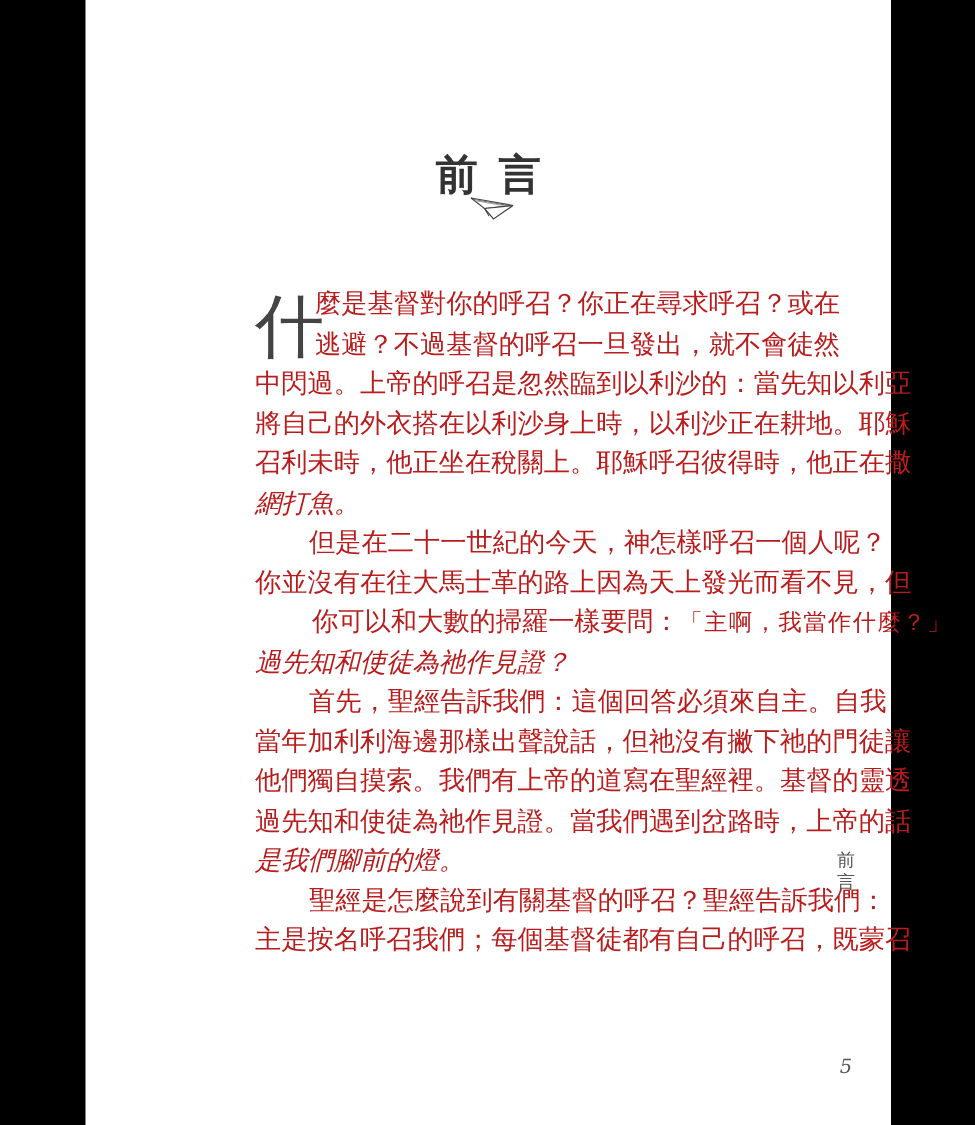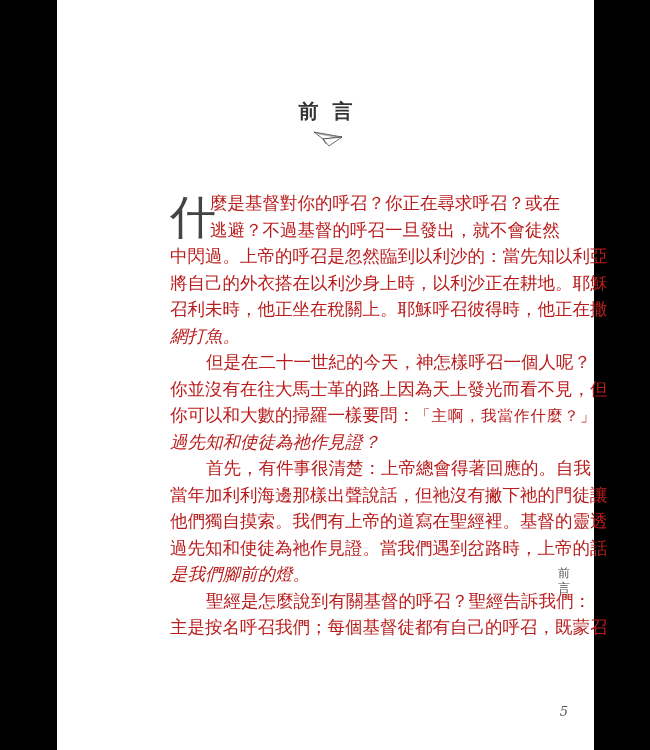--- a/index.html
+++ b/index.html
@@ -1,20 +1,20 @@
 <!DOCTYPE html>
 <html><head>
 <meta charset="utf-8">
 <style>
   html, body { margin:0; padding:0; }
   body { width:650px; height:750px; background:#000; position:relative; overflow:hidden;
          font-family:"DejaVu Serif","Liberation Serif",serif; }
   .page { position:absolute; left:57px; top:0; width:537px; height:750px; background:#fff; }
   .title { position:absolute; left:0; width:537px; top:98px; text-align:center;
-           font-size:20px; font-weight:bold; letter-spacing:14px; color:#333; padding-left:14px; box-sizing:border-box; }
+           font-size:28px; font-weight:bold; letter-spacing:14px; color:#333; padding-left:14px; box-sizing:border-box; }
   .plane { position:absolute; left:256px; top:130px; width:30px; height:18px; }
   .body-text { position:absolute; left:113px; top:190px; width:345px; color:#b91c1c; font-size:17.5px; }
   .line { height:26.5px; line-height:26.5px; white-space:nowrap; text-align:justify; text-align-last:justify; }
   .line.last { text-align-last:left;font-style:italic; }
   .line.indent-drop { padding-left:40px; }
   .line.indent { padding-left:36px; }
   .dropcap { position:absolute; left:113px; top:192px; font-size:46px; line-height:50px; color:#444; font-weight:normal; }
   .quote { font-family:"DejaVu Sans Mono","Liberation Mono",monospace; font-size:15.5px; letter-spacing:1px; }
   .running-head { position:absolute; left:497px; top:566px; width:20px; font-size:12px; line-height:15px;
                   color:#555; text-align:center; }
@@ -42,26 +42,26 @@
 
     <div class="line indent-drop">麼是基督對你的呼召？你正在尋求呼召？或在</div>
     <div class="line indent-drop">逃避？不過基督的呼召一旦發出，就不會徒然</div>
     <div class="line">中閃過。上帝的呼召是忽然臨到以利沙的：當先知以利亞</div>
     <div class="line">將自己的外衣搭在以利沙身上時，以利沙正在耕地。耶穌</div>
     <div class="line">召利未時，他正坐在稅關上。耶穌呼召彼得時，他正在撒</div>
     <div class="line last">網打魚。</div>
 
     <div class="line indent">但是在二十一世紀的今天，神怎樣呼召一個人呢？</div>
     <div class="line">你並沒有在往大馬士革的路上因為天上發光而看不見，但</div>
-    <div class="line" style="text-align-last:left;">
+    <div class="line" style="text-align-last:left;margin-left:38px;">
       <span>你可以和大數的掃羅一樣要問：</span><span class="quote">「主啊，我當作什麼？」</span>
     </div>
     <div class="line last">過先知和使徒為祂作見證？</div>
 
-    <div class="line indent">首先，有件事很清楚：上帝總會得著回應的。自我</div>
+    <div class="line indent">首先，聖經告訴我們：這個回答必須來自主。自我</div>
     <div class="line">當年加利利海邊那樣出聲說話，但祂沒有撇下祂的門徒讓</div>
     <div class="line">他們獨自摸索。我們有上帝的道寫在聖經裡。基督的靈透</div>
     <div class="line">過先知和使徒為祂作見證。當我們遇到岔路時，上帝的話</div>
     <div class="line last">是我們腳前的燈。</div>
 
     <div class="line indent">聖經是怎麼說到有關基督的呼召？聖經告訴我們：</div>
     <div class="line">主是按名呼召我們；每個基督徒都有自己的呼召，既蒙召</div>
   </div>
 
   <div class="running-head">

